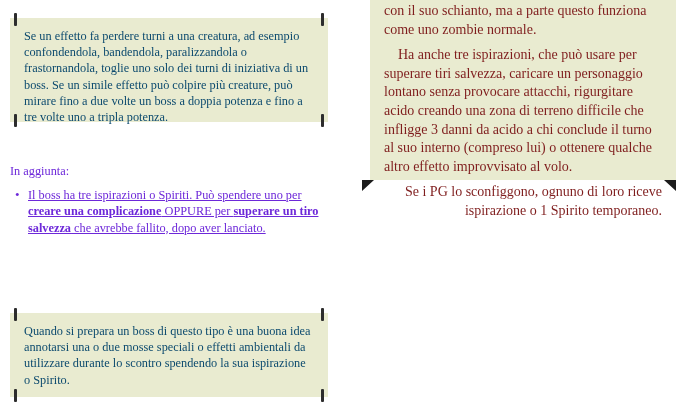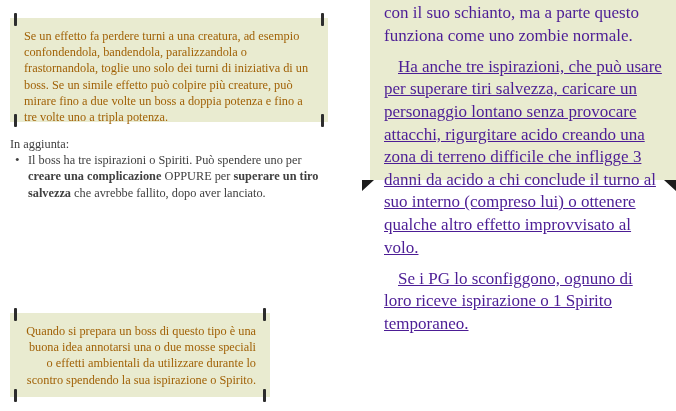--- a/index.html
+++ b/index.html
@@ -25,21 +25,21 @@
   .tintbox {
     position: absolute;
     background: #e9ebd0;
     box-sizing: border-box;
     padding: 10px 14px 10px 14px;
   }
   .tintbox p {
     margin: 0 0 0.55em 0;
     font-size: 12.3px;
     line-height: 1.32;
-    color: #a16207;
+    color: #0c4a6e;
   }
   .tintbox p:last-child { margin-bottom: 0; }
 
   
   .pin {
     position: absolute;
     width: 3px;
     height: 13px;
     background: #2d2d2d;
     border-radius: 1px;
@@ -49,21 +49,22 @@
   .pin.bl { left: 4px;  bottom: -5px; }
   .pin.br { right: 4px; bottom: -5px; }
 
   
   .bodycol {
     position: absolute;
     left: 10px;
     width: 318px;
     font-size: 12.3px;
     line-height: 1.33;
-    color: #404040;
+    color: #6d28d9;
+    margin-top: 27px;
   }
   .bodycol p { margin: 0; }
   .bodycol p.indent { text-indent: 14px; }
 
   ul.bullets {
     margin: 0;
     padding-left: 16px;
     list-style: none;
   }
   ul.bullets li {
@@ -88,26 +89,26 @@
     left: 370px;
     top: -6px;
     width: 308px;
     height: 186px;
     background: #e9ebd0;
     box-sizing: border-box;
     padding: 8px 16px 8px 14px;
   }
   .rightbox p {
     margin: 0 0 0.5em 0;
-    font-size: 17px;
+    font-size: 14px;
     line-height: 1.33;
-    color: #4c1d95;
+    color: #7f1d1d;
   }
-  .rightbox p:last-child { margin-bottom: 14px; }
-  .rightbox p.indent { text-indent: 14px; text-decoration: underline; }
+  .rightbox p:last-child { margin-bottom: 14px; text-align: right; }
+  .rightbox p.indent { text-indent: 14px; }
 
   .banner-edge {
     position: absolute;
     left: 362px;
     top: 180px;
     width: 314px;
     height: 12px;
   }
 </style>
 </head>
@@ -120,28 +121,28 @@
     <span class="pin tr"></span>
     <span class="pin bl"></span>
     <span class="pin br"></span>
     <p>Se un effetto fa perdere turni a una creatura, ad esempio confondendola, bandendola, paralizzandola o frastornandola, toglie uno solo dei turni di iniziativa di un boss. Se un simile effetto può colpire più creature, può mirare fino a due volte un boss a doppia potenza e fino a tre volte uno a tripla potenza.</p>
   </div>
 
   <div class="bodycol" style="top:136px;">
     <p>In aggiunta:</p>
   </div>
 
-  <div class="bodycol" style="top:152px;">
+  <div class="bodycol" style="top:160px;text-decoration:underline;">
     <ul class="bullets" id="bullet-list">
         <li><span>Il boss ha tre ispirazioni o Spiriti. Può spendere uno per </span><b>creare una complicazione</b><span> OPPURE per </span><b>superare un tiro salvezza</b><span> che avrebbe fallito, dopo aver lanciato.</span></li>
       </ul>
   </div>
 
 
-  <div class="tintbox" id="sidebar-bottom" style="left:10px; top:313px; width:260px; height:84px;text-align:right;">
+  <div class="tintbox" id="sidebar-bottom" style="left:10px; top:313px; width:318px; height:84px;">
     <span class="pin tl"></span>
     <span class="pin tr"></span>
     <span class="pin bl"></span>
     <span class="pin br"></span>
     <p>Quando si prepara un boss di questo tipo è una buona idea annotarsi una o due mosse speciali o effetti ambientali da utilizzare durante lo scontro spendendo la sua ispirazione o Spirito.</p>
   </div>
 
   <div class="rightbox">
     <p>con il suo schianto, ma a parte questo funziona come uno zombie normale.</p>
     <p class="indent">Ha anche tre ispirazioni, che può usare per superare tiri salvezza, caricare un personaggio lontano senza provocare attacchi, rigurgitare acido creando una zona di terreno difficile che infligge 3 danni da acido a chi conclude il turno al suo interno (compreso lui) o ottenere qualche altro effetto improvvisato al volo.</p>

